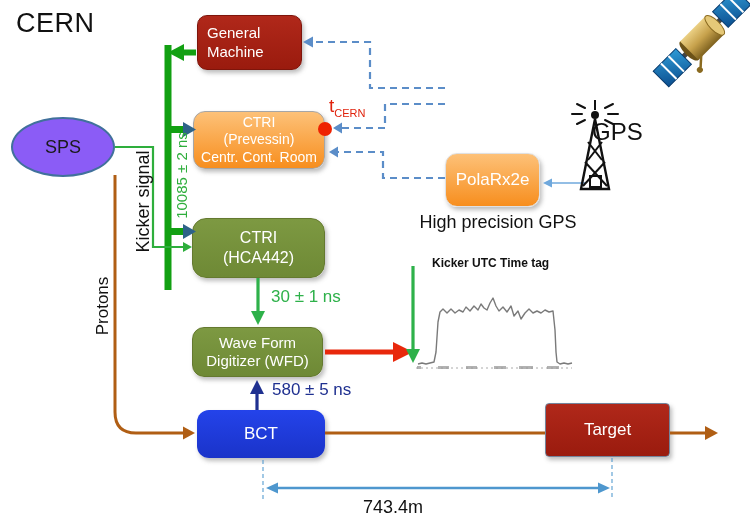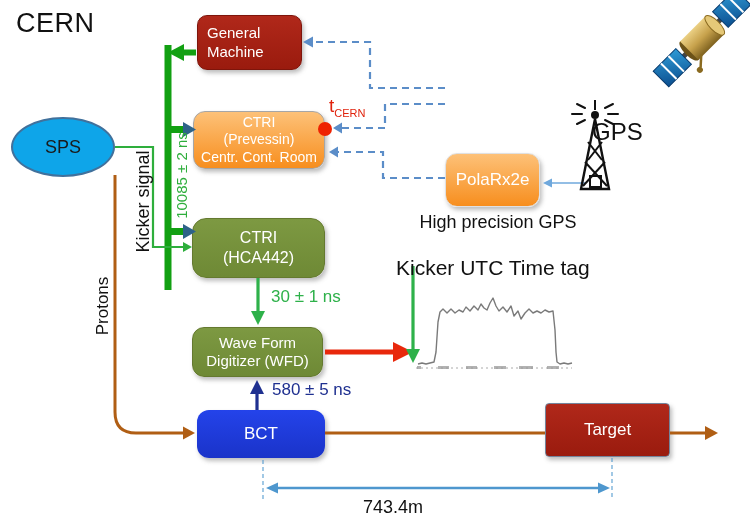--- a/index.html
+++ b/index.html
@@ -21,32 +21,32 @@
   #ctri-prevessin-box{left:193px;top:111px;width:132px;height:58px;border-radius:12px;font-size:14px;border:1.5px solid #A6A6A6;}
   #utc-box{left:445px;top:75px;width:98px;height:53px;border-radius:10px;font-size:17px;}
   #polarx-box{left:445px;top:153px;width:95px;height:54px;border-radius:12px;font-size:17px;border:1px solid #E0E0E0;}
   #ctri-hca-box{left:192px;top:218px;width:133px;height:60px;border-radius:14px;font-size:16px;}
   #wfd-box{left:192px;top:327px;width:131px;height:50px;border-radius:12px;font-size:15px;}
   #bct-box{left:197px;top:410px;width:128px;height:48px;border-radius:12px;font-size:17px;
     background:linear-gradient(180deg,var(--blue-box) 0%,var(--blue-box-deep) 100%);}
   #target-box{left:545px;top:403px;width:125px;height:54px;border-radius:4px;font-size:17px;border:1.5px solid #74849B;}
   #sps-ellipse{
     position:absolute;left:11px;top:117px;width:104px;height:60px;border-radius:50%;
-    border:2.5px solid var(--sps-border);background:#0ea5e9;display:flex;align-items:center;
+    border:2.5px solid var(--sps-border);background:#8b5cf6;display:flex;align-items:center;
     justify-content:center;font-size:18px;color:#1a1a1a;box-sizing:border-box;
   }
   #page-title{position:absolute;left:16px;top:8px;font-size:27px;color:#111;letter-spacing:.5px;}
   .lbl{position:absolute;color:#111;}
   .vlabel{position:absolute;transform:rotate(-90deg);transform-origin:center;text-align:center;white-space:nowrap;color:#111;}
   #kicker-signal-label{left:83px;top:191px;width:120px;font-size:18px;}
   #delay-kicker-label{left:131px;top:167px;width:100px;font-size:15px;color:var(--green-thin);}
   #protons-label{left:68px;top:296px;width:70px;font-size:17px;}
   #delay-ctri-label{left:271px;top:287px;font-size:17px;color:var(--green-bright);}
   #delay-bct-label{left:272px;top:380px;font-size:17px;color:var(--navy);}
-  #kicker-utc-label{left:396px;top:256px;font-size:21px;}
+  #kicker-utc-label{left:432px;top:256px;font-size:12px;font-weight:bold;}
   #hp-gps-label{left:418px;top:212px;width:160px;font-size:18px;text-align:center;}
   #gps-label{left:592px;top:118px;font-size:24px;}
   #distance-label{left:363px;top:497px;width:160px;font-size:18px;text-align:left;}
   #tcern-label{left:329px;top:95px;font-size:19px;color:var(--t-cern-red);}
   #tcern-label sub{font-size:11px;}
   #overlay{position:absolute;left:0;top:0;pointer-events:none;}
 </style>
 </head>
 <body>
 

